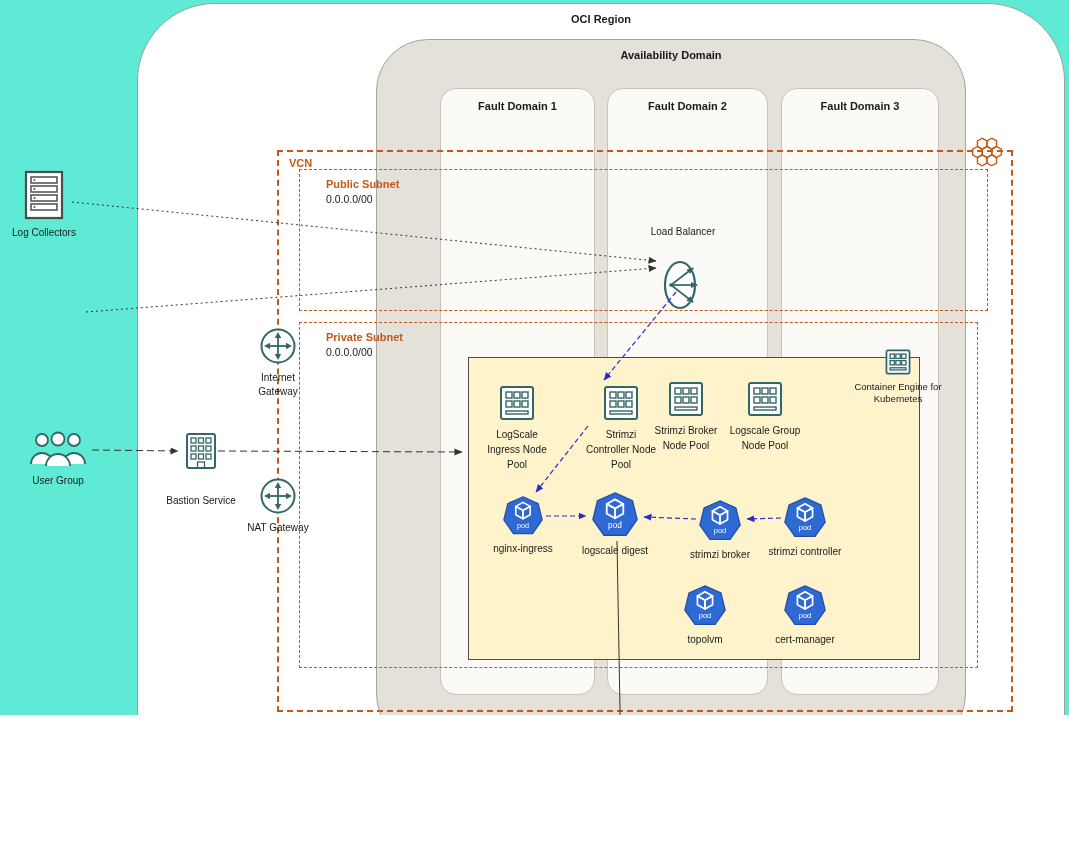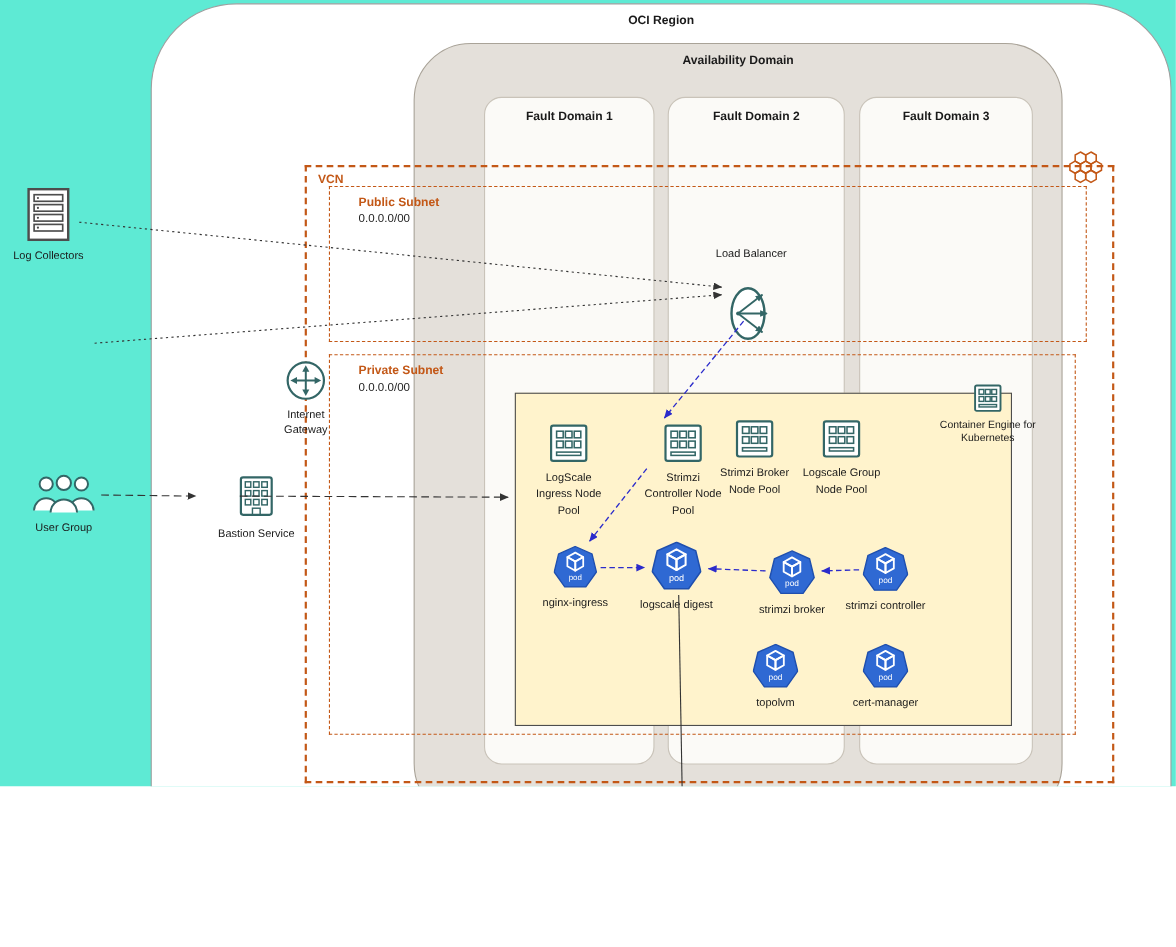--- a/index.html
+++ b/index.html
@@ -35,21 +35,21 @@
   
   .icon-group { position:absolute; display:flex; flex-direction:column; align-items:center; gap:6px; }
   .icon-label { font-size:10px; color:#1a1a1a; text-align:center; line-height:14px; }
   .np-label { line-height:15px; }
   .nowrap { white-space:nowrap; }
   .small-label { font-size:9.5px; line-height:12px; }
 
   .g-log    { left:0px;   top:170px; width:88px; }
   .g-query  { left:6px;   top:286px; width:88px; }
   .g-user   { left:20px;  top:430px; width:76px; }
-  .g-bastion{ left:160px; top:432px; width:82px; gap:9px;margin-left:32px; }
+  .g-bastion{ left:160px; top:432px; width:82px; gap:24px; }
   .g-ig     { left:246px; top:327px; width:64px; }
   .g-nat    { left:246px; top:477px; width:64px; }
   .g-lb     { left:645px; top:225px; width:76px; gap:20px; }
   .g-oke    { left:850px; top:349px; width:96px; gap:6px; }
   .g-bucket { left:586px; top:770px; width:72px; gap:3px; }
 
   .np1 { left:481px; top:385px; width:72px; }
   .np2 { left:561px; top:385px; width:72px;margin-left:24px; }
   .np3 { left:644px; top:381px; width:84px; }
   .np4 { left:723px; top:381px; width:84px; }
@@ -192,20 +192,36 @@
       <g fill="#336666">
         <polygon points="19,5 15.8,11 22.2,11"></polygon>
           <polygon points="19,33 15.8,27 22.2,27"></polygon>
         <polygon points="5,19 11,15.8 11,22.2"></polygon>
           <polygon points="33,19 27,15.8 27,22.2"></polygon>
       </g>
     </svg>
     <div class="icon-label">Internet Gateway</div>
   </div>
 
+  <div class="icon-group g-nat">
+    <svg width="38" height="38" viewBox="0 0 38 38">
+      <circle cx="19" cy="19" r="16.5" fill="#fff" stroke="#336666" stroke-width="2"></circle>
+      <g stroke="#336666" stroke-width="1.8">
+        <line x1="19" y1="10" x2="19" y2="28"></line>
+          <line x1="10" y1="19" x2="28" y2="19"></line>
+      </g>
+      <g fill="#336666">
+        <polygon points="19,5 15.8,11 22.2,11"></polygon>
+          <polygon points="19,33 15.8,27 22.2,27"></polygon>
+        <polygon points="5,19 11,15.8 11,22.2"></polygon>
+          <polygon points="33,19 27,15.8 27,22.2"></polygon>
+      </g>
+    </svg>
+    <div class="icon-label">NAT Gateway</div>
+  </div>
 
   <div class="icon-group g-lb">
     <div class="icon-label nowrap">Load Balancer</div>
     <svg width="42" height="52" viewBox="0 0 42 52">
       <defs>
         <marker id="lbArrow" markerWidth="8" markerHeight="8" refX="6" refY="3" orient="auto" markerUnits="userSpaceOnUse">
           <path d="M0,0 L7,3 L0,6 Z" fill="#336666"></path>
         </marker>
       </defs>
       <ellipse cx="18" cy="26" rx="15" ry="23" fill="#fff" stroke="#336666" stroke-width="2.2"></ellipse>

